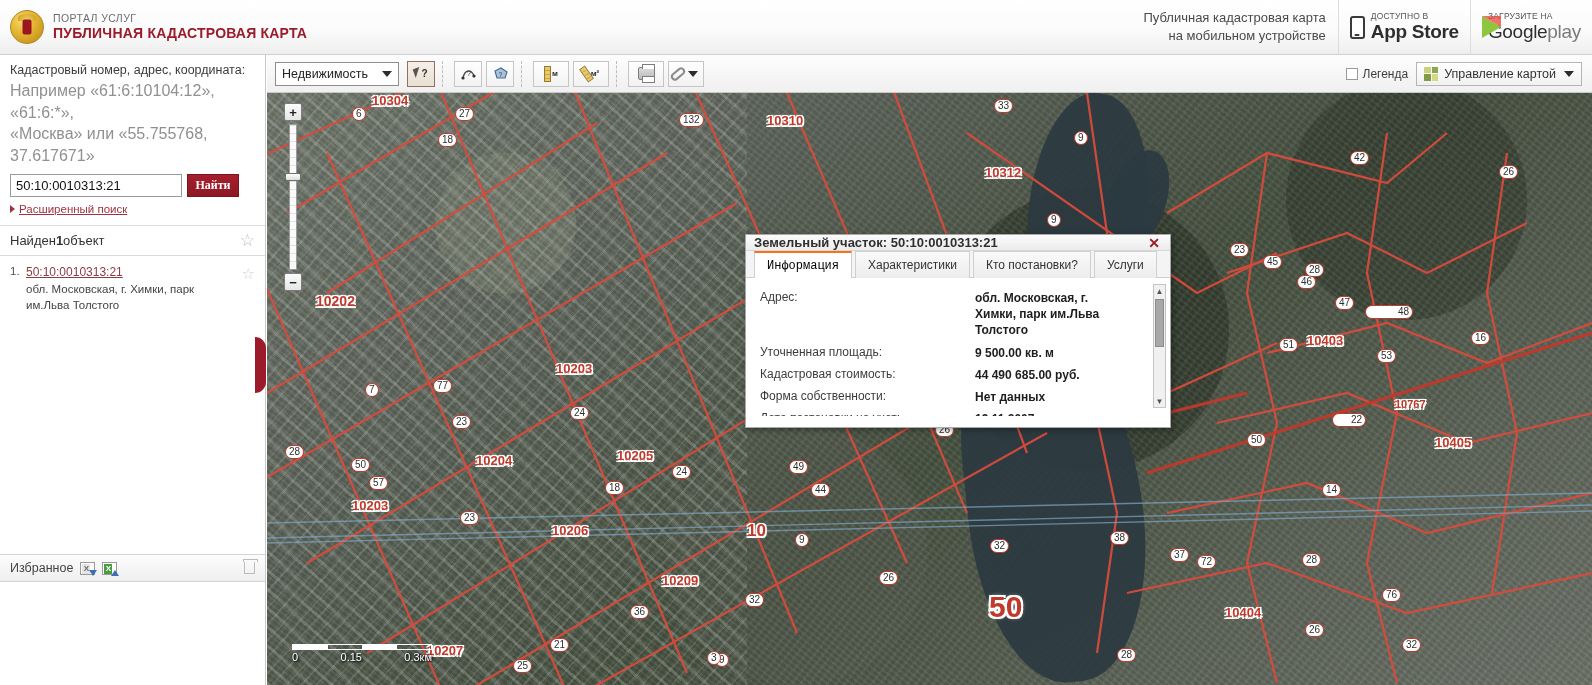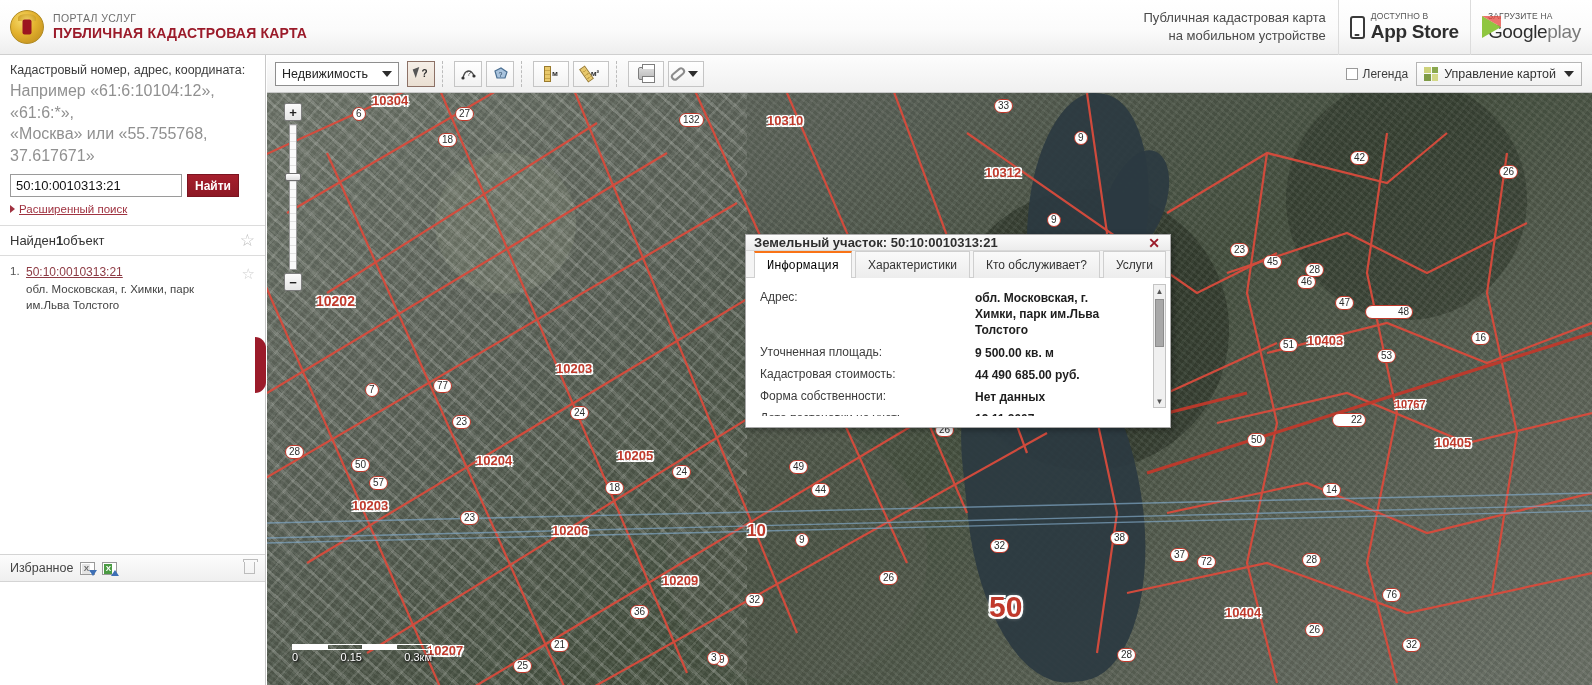--- a/index.html
+++ b/index.html
@@ -102,21 +102,21 @@
   .search-row { display: flex; margin-top: 8px; }
   .search-input {
     width: 172px; height: 23px; border: 1px solid #9a9a9a;
     padding: 0 5px; font-size: 13px; font-family: "Liberation Sans", sans-serif;
     color: #111; background: #fff; outline: none;
   }
   .search-btn {
     margin-left: 5px; width: 52px; height: 23px;
     background: linear-gradient(to bottom,#a61f2d 0%, #8d1824 100%);
     color: #fff; border: 1px solid #7a1420; font-weight: bold; font-size: 12px;
-    cursor: pointer; font-family: Liberation Sans, sans-serif;
+    cursor: pointer; font-family: Liberation Serif, serif;
   }
   .adv-link {
     margin-top: 6px; font-size: 11.5px; color: #a03341;
     text-decoration: underline; cursor: pointer; display:flex; align-items:center;
   }
   .adv-arrow {
     width:0;height:0;border-left:5px solid #a03341;
     border-top:4px solid transparent;border-bottom:4px solid transparent;
     margin-right:4px;
   }
@@ -688,21 +688,21 @@
     </div>
 
     <div class="popup">
       <div class="popup-head">
         <span>Земельный участок: 50:10:0010313:21</span>
         <span class="popup-close">✕</span>
       </div>
       <div class="popup-tabs">
         <div class="ptab active">Информация</div>
         <div class="ptab">Характеристики</div>
-        <div class="ptab">Кто обслуживает?</div>
+        <div class="ptab">Кто постановки?</div>
         <div class="ptab">Услуги</div>
       </div>
       <div class="popup-body">
         <div class="prow">
           <div class="plabel">Адрес:</div>
           <div class="pvalue" style="max-width:150px">обл. Московская, г. Химки, парк им.Льва Толстого</div>
         </div>
         <div class="prow">
           <div class="plabel">Уточненная площадь:</div>
           <div class="pvalue">9 500.00 кв. м</div>

